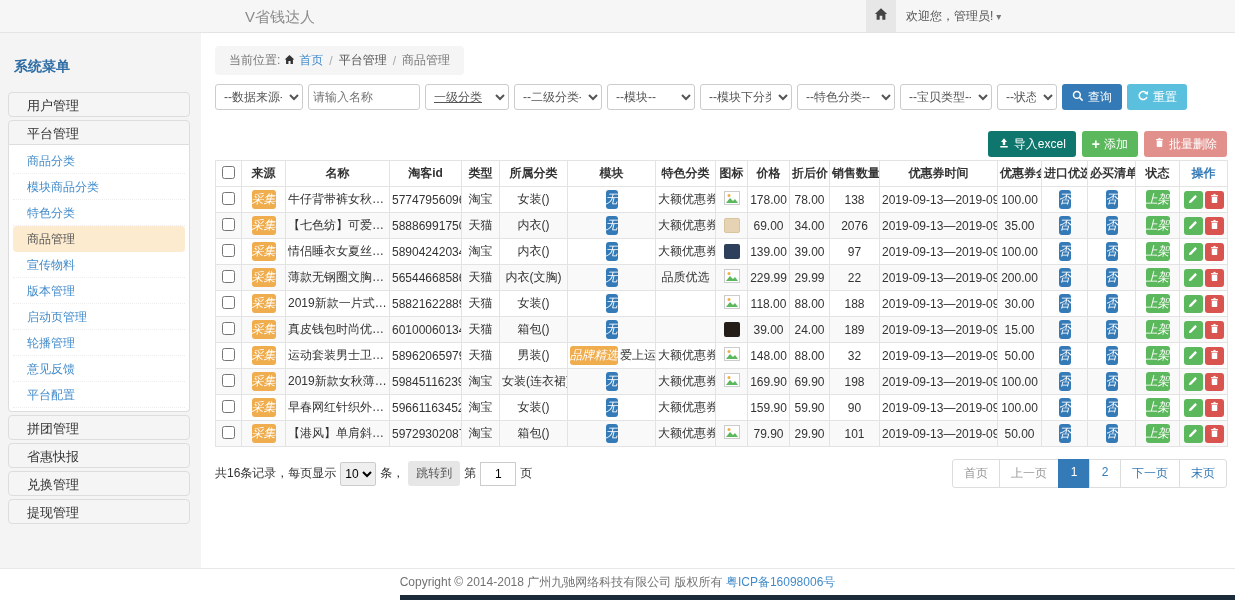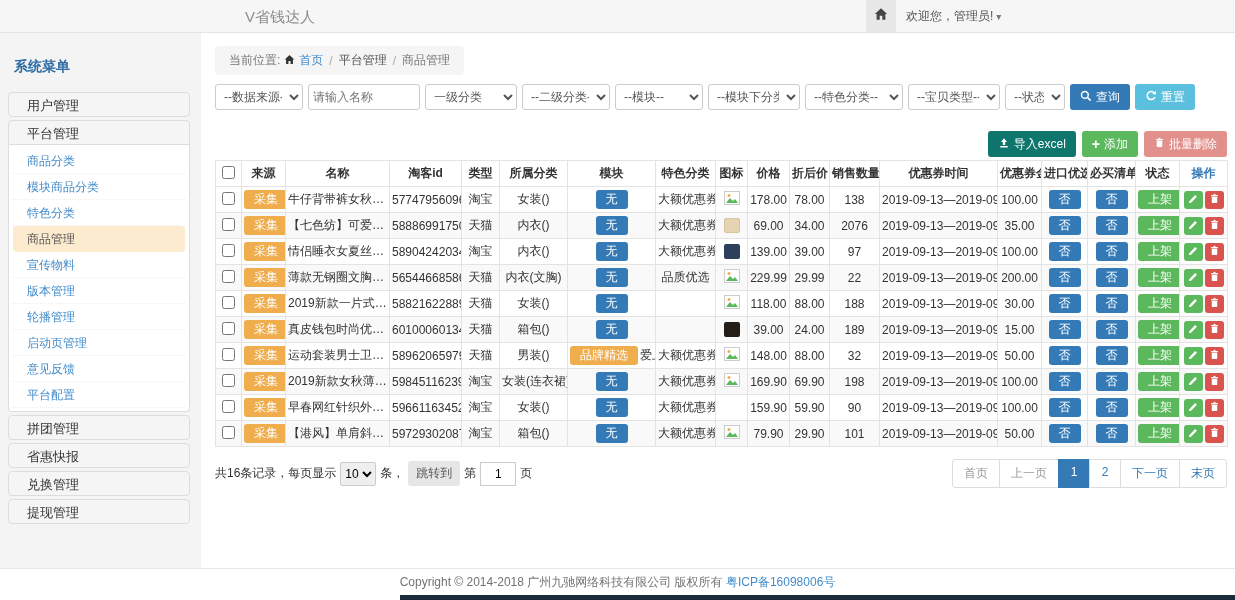--- a/index.html
+++ b/index.html
@@ -42,21 +42,21 @@
   .btn-add { background:#5cb85c; }
   .btn-del { background:#e2908c; }
   .plus-glyph { font-size:14px; font-weight:bold; line-height:1; }
 
   table.grid { margin-top:3px; border-collapse:collapse; table-layout:fixed; width:1012px; font-size:12px; }
   .grid th, .grid td { border:1px solid #e3e3e3; text-align:center; height:26px; padding:0 2px; overflow:hidden; white-space:nowrap; color:#333; }
   .grid th { font-weight:bold; background:#fff; }
   .grid th.op-col { color:#337ab7; }
   .grid tbody tr:nth-child(even) td { background:#f9f9f9; }
   .grid td.name-cell { text-overflow:ellipsis; }
-  .badge { display:inline-block; border-radius:3px; color:#fff; font-size:12px; padding:2px 10px; line-height:1.2; }
+  .badge { display:inline-block; border-radius:3px; color:#fff; font-size:12px; padding:2px 0; line-height:1.2;font-style:italic; }
   .badge-orange { background:#f0ad4e; }
   .badge-blue { background:#337ab7; cursor:pointer; }
   .badge-green { background:#5cb85c; cursor:pointer; }
   .module-text { margin-left:2px; color:#333; }
   .thumb { display:inline-block; width:16px; height:15px; vertical-align:middle; border-radius:2px; }
   .thumb-beige { background:#e5d3b3; border:1px solid #d8c49d; }
   .thumb-dark { background:#2e3f5c; }
   .thumb-black { background:#241d18; }
   .op-btn { display:inline-flex; align-items:center; justify-content:center; width:19px; height:18px; border:none; border-radius:3px; cursor:pointer; vertical-align:middle; }
   .op-edit { background:#5cb85c; margin-right:2px; }
@@ -99,22 +99,22 @@
   <div id="sidebar-list">
       <div class="sb-header">用户管理</div>
       <div class="sb-header open">平台管理</div>
       <div class="sb-sub">
         <div class="sb-sub-item">商品分类</div>
         <div class="sb-sub-item">模块商品分类</div>
         <div class="sb-sub-item">特色分类</div>
         <div class="sb-sub-item active">商品管理</div>
         <div class="sb-sub-item">宣传物料</div>
         <div class="sb-sub-item">版本管理</div>
+        <div class="sb-sub-item">启动页管理</div>
         <div class="sb-sub-item">轮播管理</div>
-        <div class="sb-sub-item">启动页管理</div>
         <div class="sb-sub-item">意见反馈</div>
         <div class="sb-sub-item">平台配置</div>
       </div>
       <div class="sb-header">拼团管理</div>
       <div class="sb-header">省惠快报</div>
       <div class="sb-header">兑换管理</div>
       <div class="sb-header">提现管理</div>
     </div>
 </div>
 
@@ -128,21 +128,21 @@
     <span class="bc-sep">/</span>
     <span class="bc-mid">平台管理</span>
     <span class="bc-sep">/</span>
     <span class="bc-cur">商品管理</span>
   </div>
 
   <div class="filter-bar" id="filter-bar">
     <select class="f-sel" id="f-source" style="width:88px"><option>--数据来源--</option></select>
     <input class="f-input" id="f-name" style="width: 112px;" placeholder="请输入名称">
     <span id="f-selects" style="display:flex;gap:5px">
-        <select class="f-sel" style="width: 92px;"><option>一级分类</option></select>
+        <select class="f-sel" style="width: 84px; text-decoration: underline;"><option>一级分类</option></select>
         <select class="f-sel" style="width: 88px;"><option>--二级分类--</option></select>
         <select class="f-sel" style="width: 88px;"><option>--模块--</option></select>
         <select class="f-sel" style="width: 92px;"><option>--模块下分类--</option></select>
         <select class="f-sel" style="width: 98px;"><option>--特色分类--</option></select>
         <select class="f-sel" style="width: 92px;"><option>--宝贝类型--</option></select>
         <select class="f-sel" style="width: 60px;"><option>--状态--</option></select>
       </span>
     <button class="btn btn-query">
       <span><svg width="12" height="12" viewBox="0 0 16 16">
             <circle cx="6.5" cy="6.5" r="4.5" fill="none" stroke="#fff" stroke-width="2"></circle>

